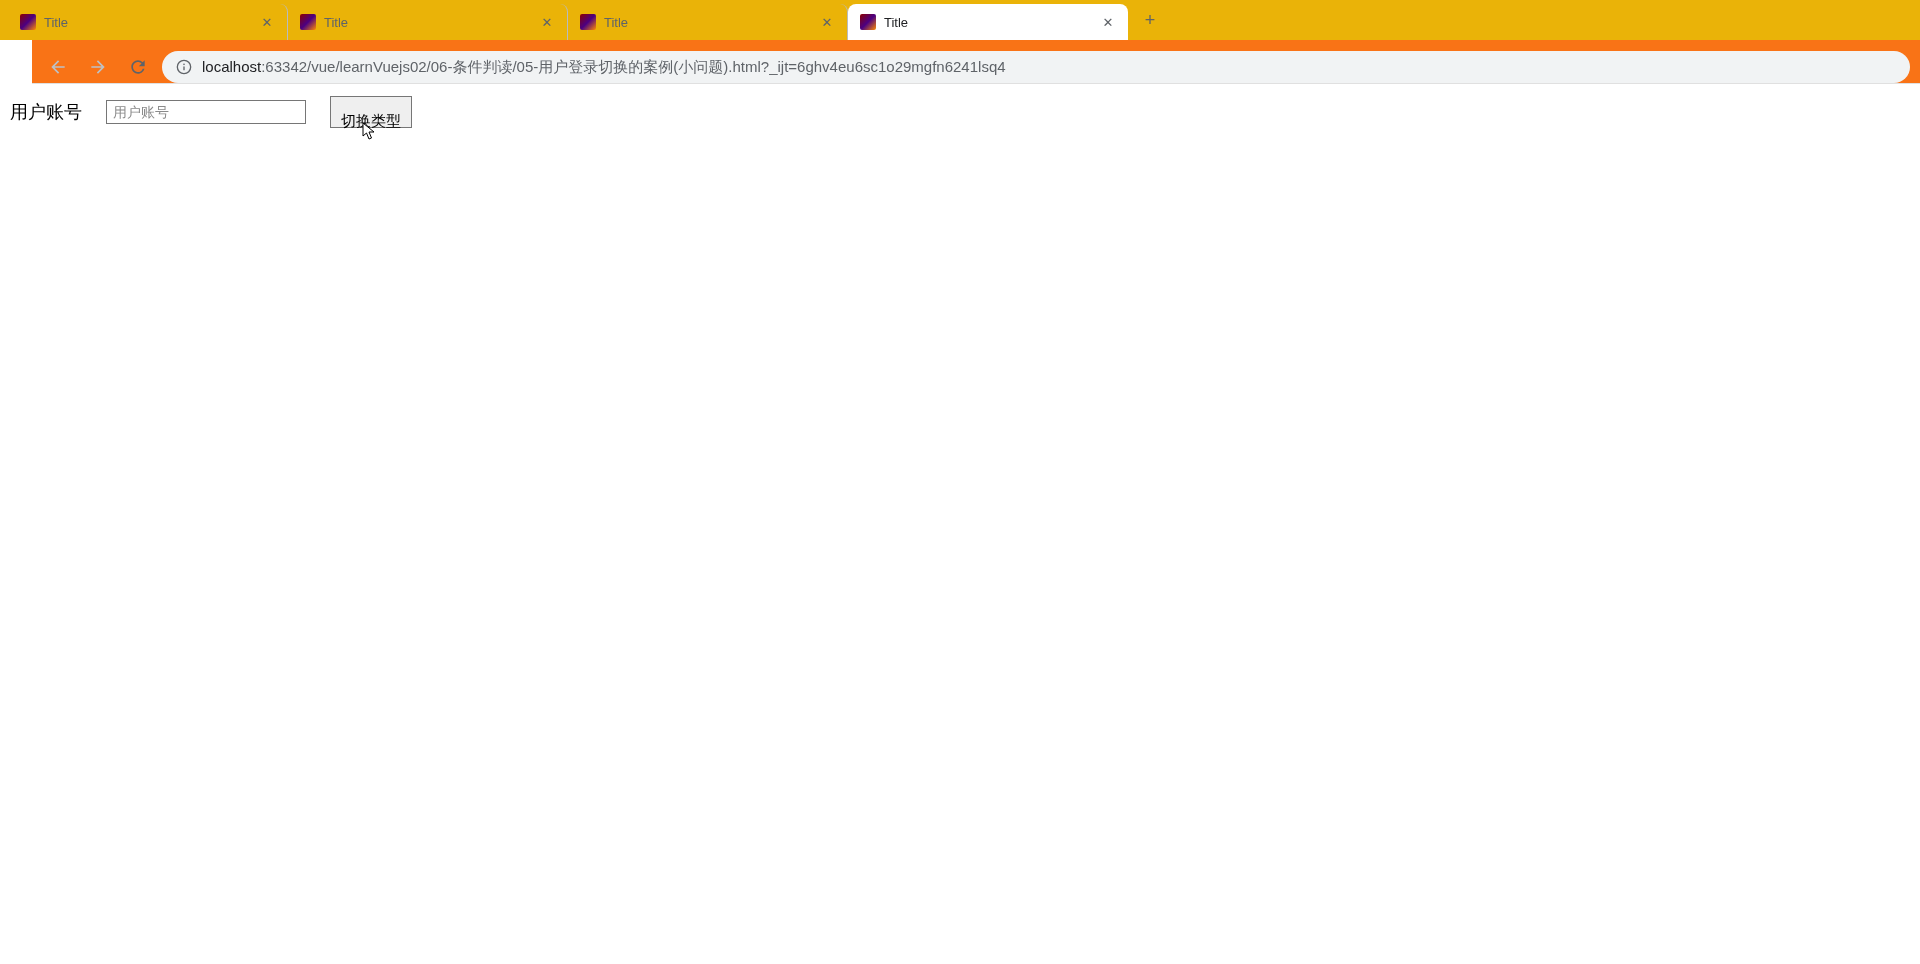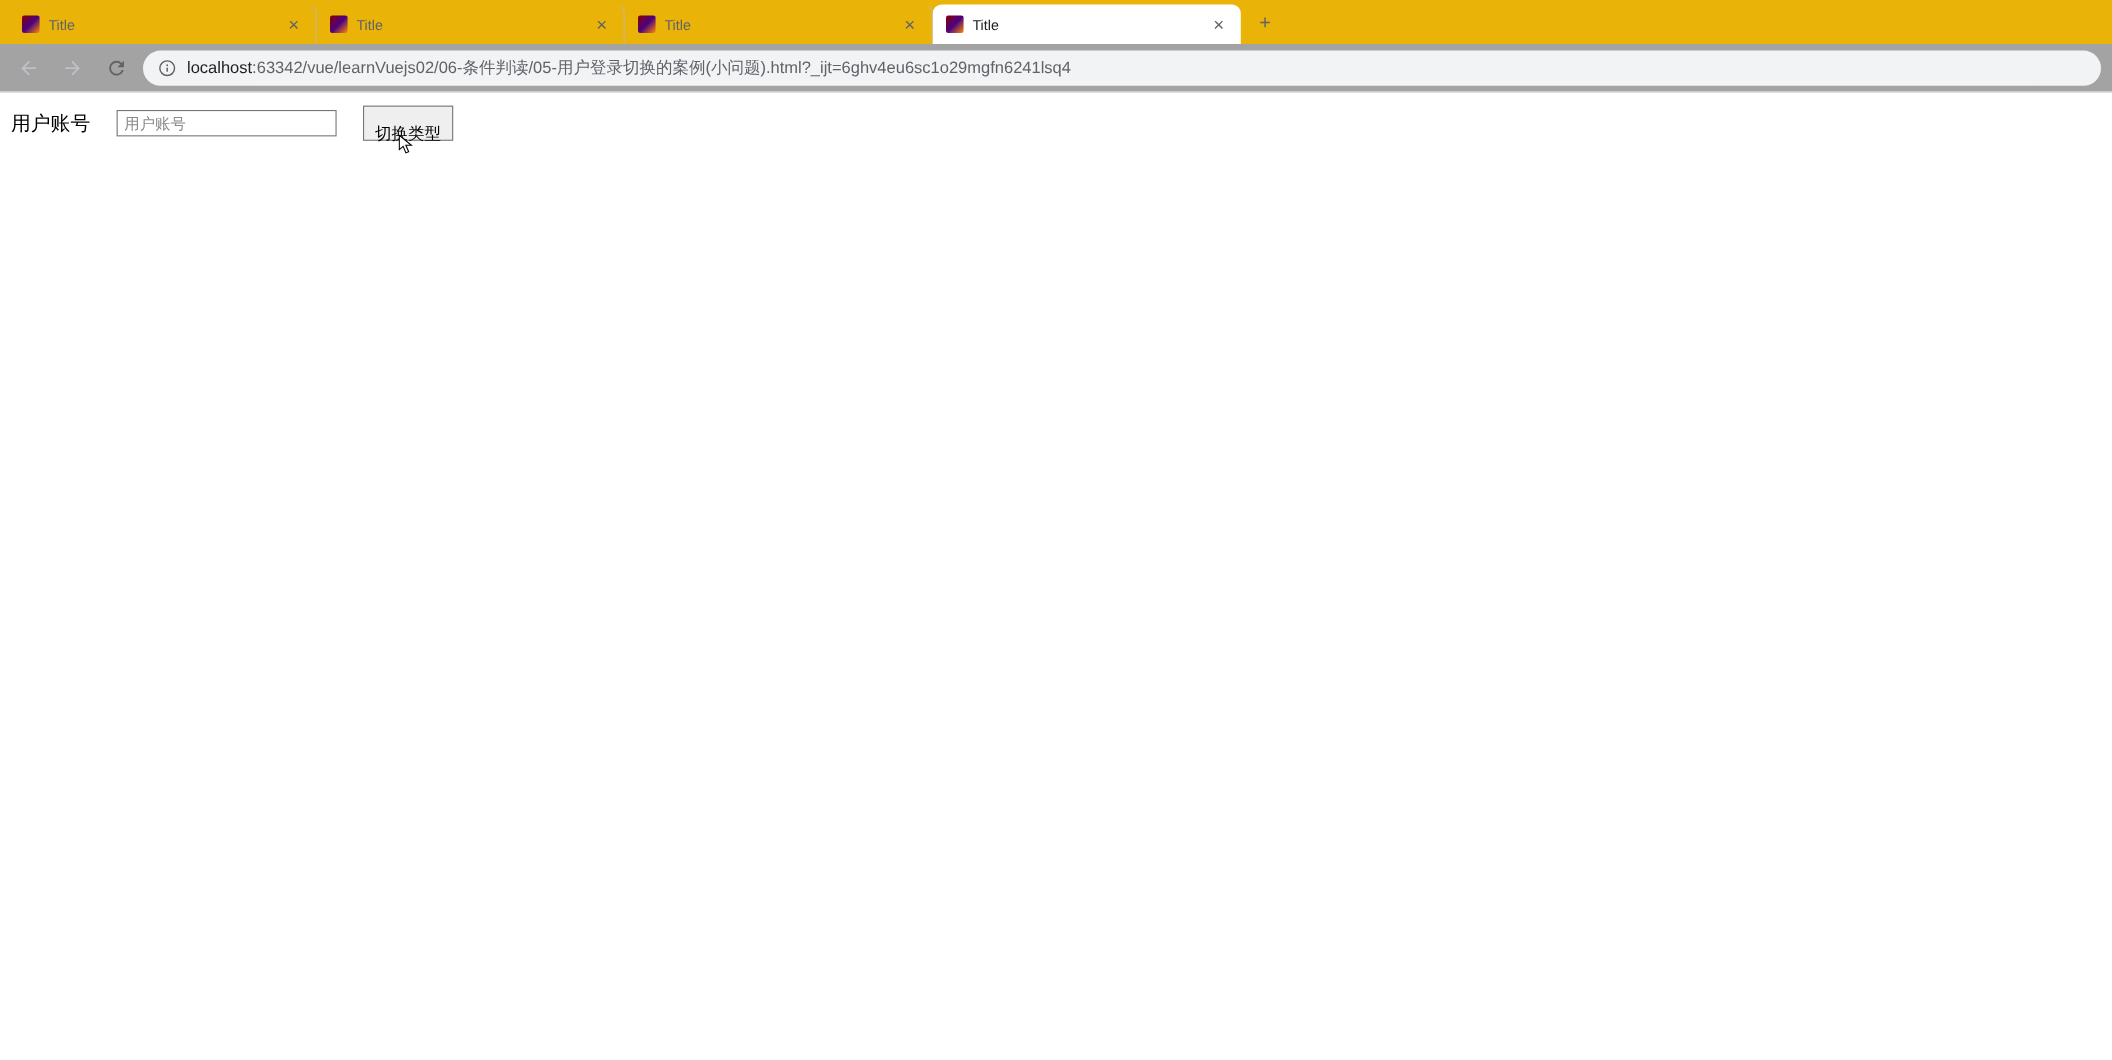--- a/index.html
+++ b/index.html
@@ -77,26 +77,27 @@
       margin-left: 8px;
       color: #5f6368;
       font-size: 18px;
       border-radius: 50%;
       cursor: pointer;
     }
     
     
     .toolbar {
       display: flex;
-      align-items: center;
+      align-items: flex-end;
       height: 44px;
-      background: #a3a3a3;
+      background: #f97316;
       border-bottom: 1px solid #e0e0e0;
       padding: 0 10px;
       gap: 8px;
+      margin-left: 32px;
     }
     .nav-btn {
       width: 32px;
       height: 32px;
       display: flex;
       align-items: center;
       justify-content: center;
       border-radius: 50%;
       cursor: pointer;
       color: #5f6368;

